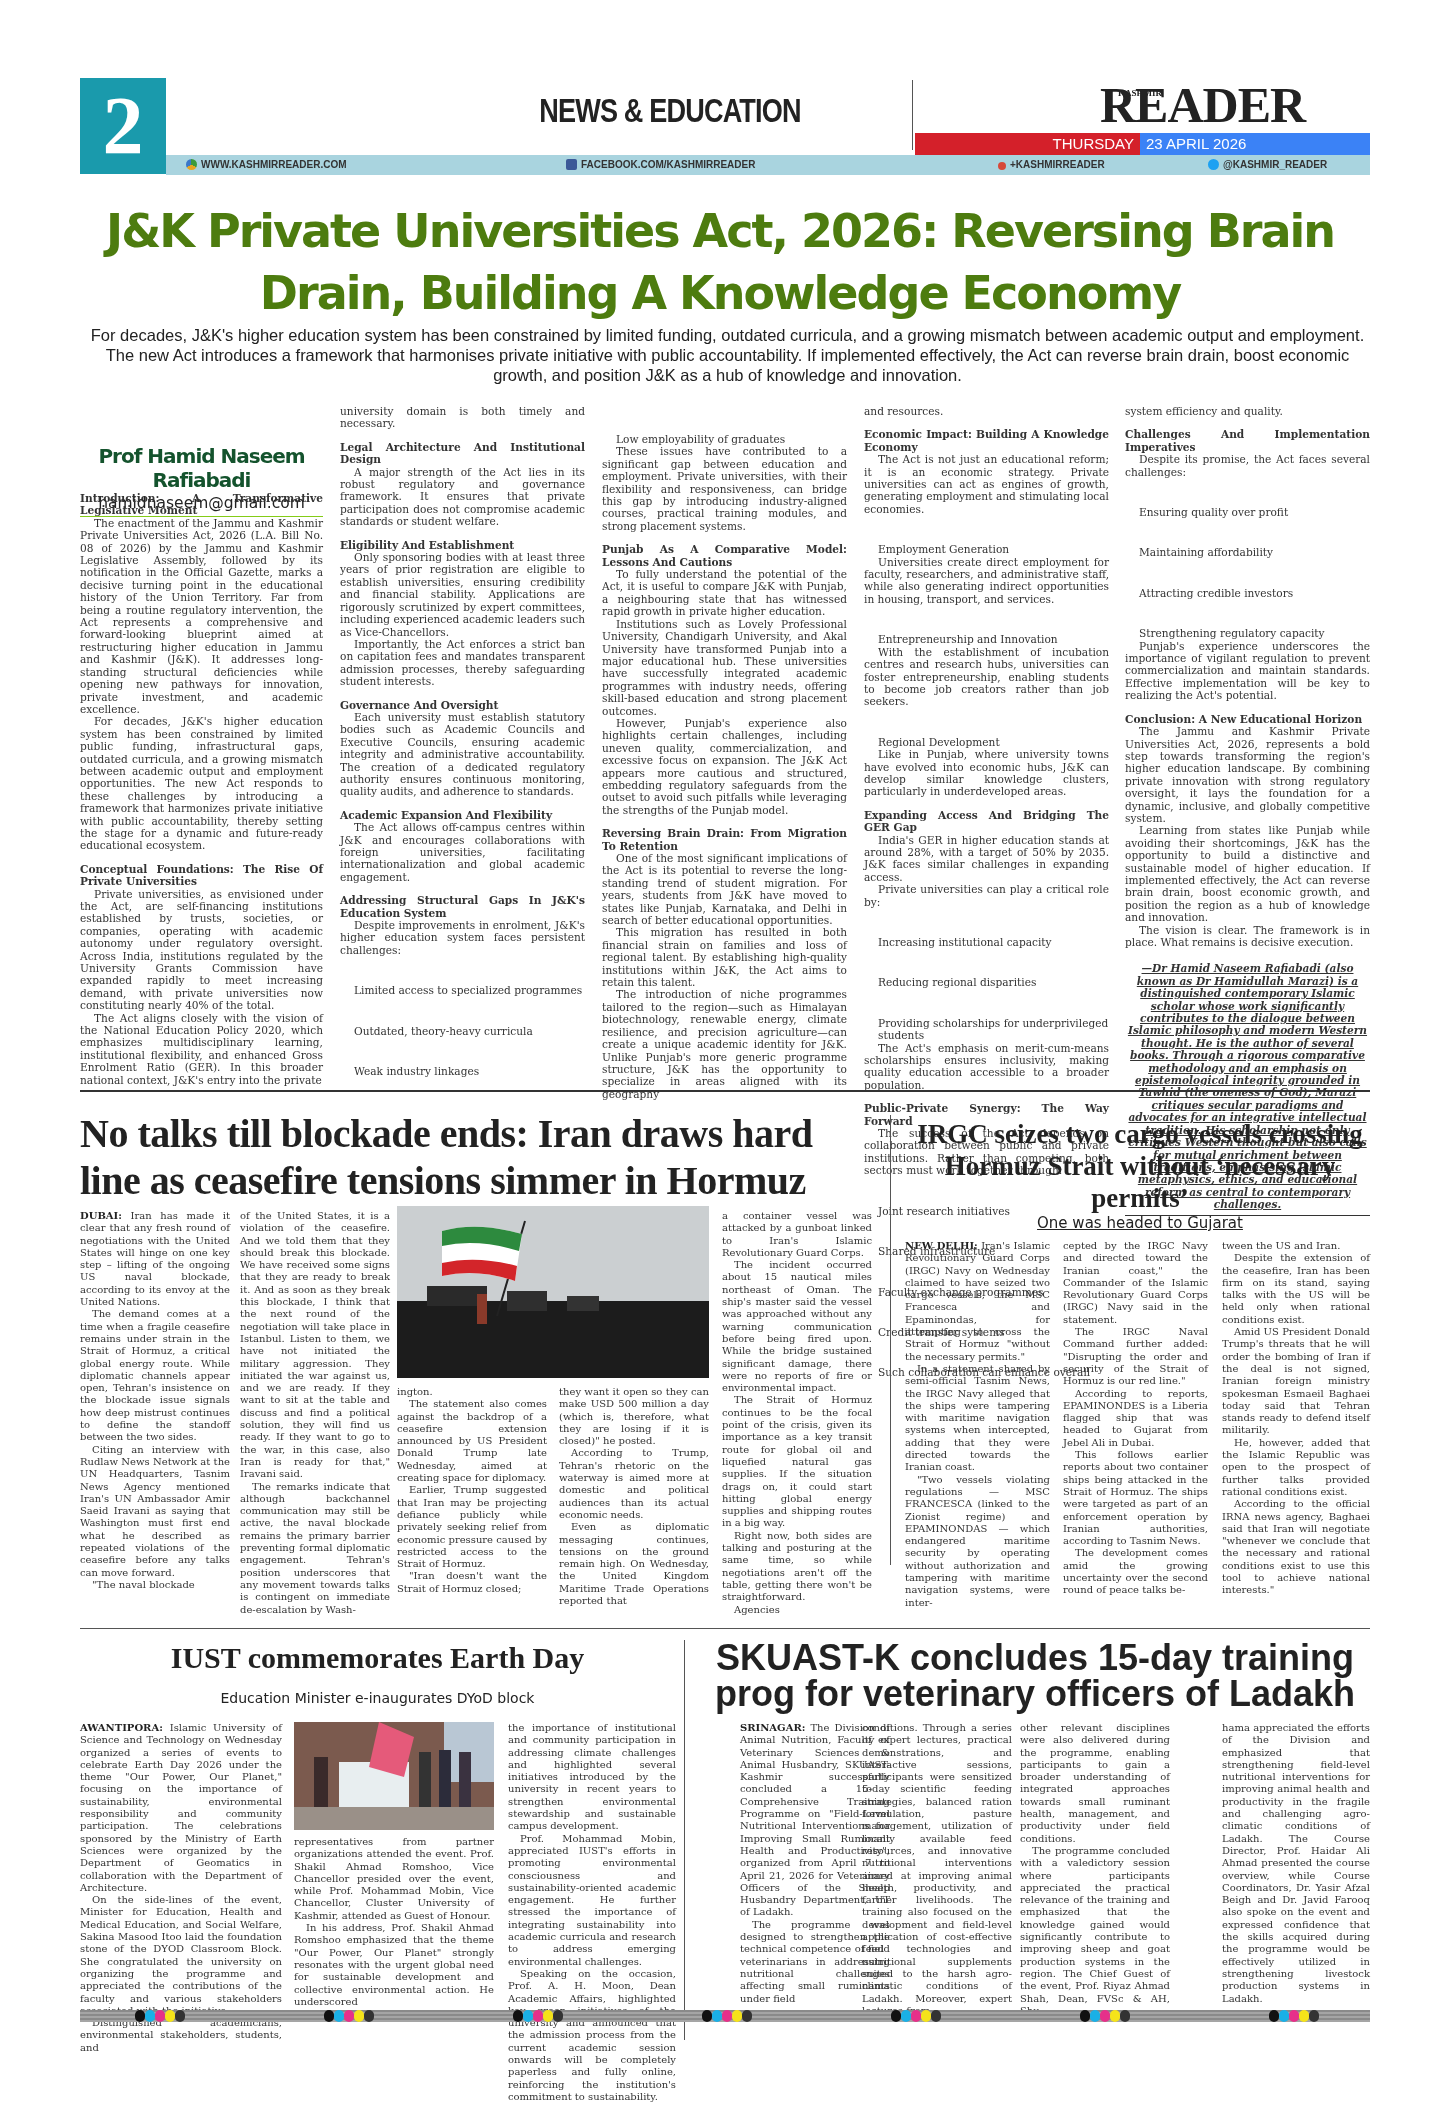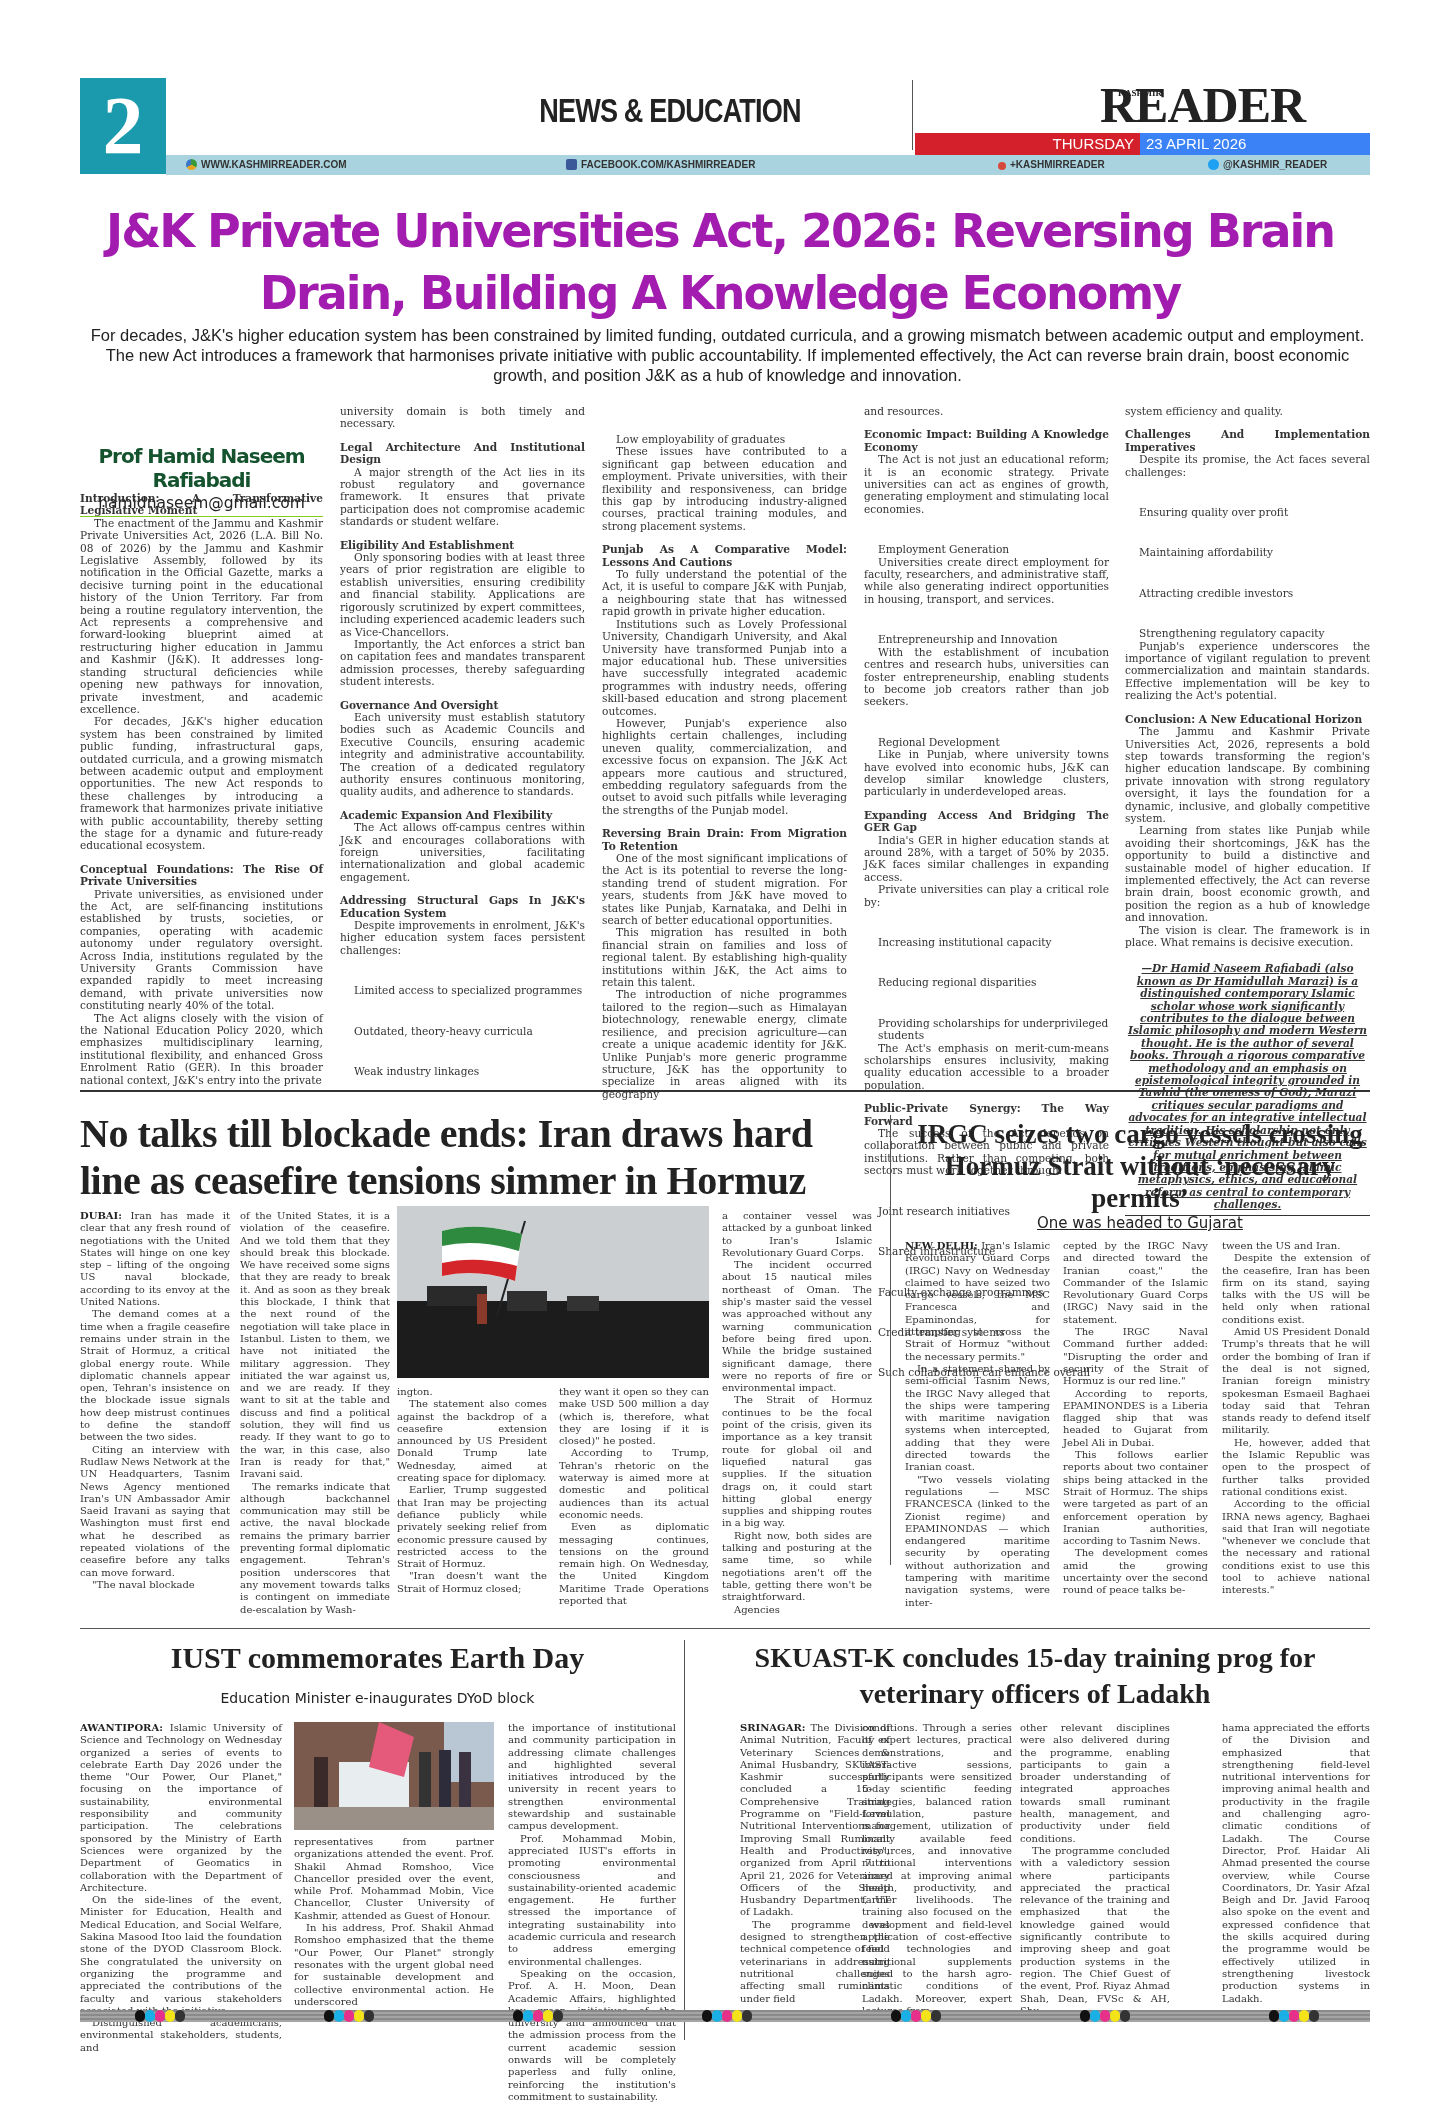--- a/index.html
+++ b/index.html
@@ -15,21 +15,21 @@
   #logo .reader { font-family: "Liberation Serif", serif; font-weight: bold; font-size: 50px; letter-spacing: -1px; color: #222; position: absolute; left: 100px; top: -2px; line-height: 50px; }
   #logo .rule { position: absolute; left: 100px; top: 54px; width: 270px; height: 2px; background: #333; }
   #dateband { left: 915px; top: 133px; width: 455px; height: 22px; }
   #dateband .day { position: absolute; left: 0; top: 0; width: 225px; height: 40px; background: #d4202a; color: #fff; text-align: right; padding-right: 6px; font-family: "Liberation Sans", sans-serif; font-size: 15px; line-height: 22px; }
   #dateband .date { position: absolute; left: 225px; top: 0; width: 230px; height: 22px; background: #3b82f6; color: #fff; padding-left: 6px; font-family: "Liberation Sans", sans-serif; font-size: 15px; line-height: 22px; }
   #socialbar { left: 166px; top: 155px; width: 1204px; height: 20px; background: #a9d4df; font-family: "Liberation Sans", sans-serif; font-size: 10px; font-weight: bold; color: #333; }
   #socialbar span.item { position: absolute; top: 4px; }
   .ico { display: inline-block; width: 11px; height: 11px; border-radius: 50%; vertical-align: -2px; margin-right: 4px; }
 
   
-  #headline { left: 100px; top: 200px; width: 1240px; text-align: center; font-family: "DejaVu Sans", sans-serif; font-weight: bold; font-size: 46px; line-height: 62px; letter-spacing: -2px; color: #a21caf; }
+  #headline { left: 100px; top: 200px; width: 1240px; text-align: center; font-family: "DejaVu Sans", sans-serif; font-weight: bold; font-size: 46px; line-height: 62px; letter-spacing: -2px; color: #4d7c0f; }
   #standfirst { left: 85px; top: 325px; width: 1285px; text-align: center; font-family: "Liberation Sans", sans-serif; font-size: 16.5px; line-height: 20px; color: #222; }
 
   
   .col { position: absolute; font-size: 10.6px; line-height: 12.4px; text-align: justify; color: #333; hyphens: auto; }
   .col p { text-indent: 14px; }
   .col p.noind { text-indent: 0; }
   .col h4 { font-size: 10.6px; font-weight: bold; margin-top: 11px; line-height: 12.4px; text-align: justify; }
   .col h4:first-child { margin-top: 0; }
   .col .li { padding-left: 14px; text-align: left; margin-top: 28px; }
   #byline { left: 80px; top: 412px; width: 243px; text-align: center; }
@@ -47,21 +47,21 @@
   .ncol p { text-indent: 12px; }
   .ncol p.noind { text-indent: 0; }
   .ncol b { font-weight: bold; color: #222; }
   #photo-iran { left: 397px; top: 1206px; width: 312px; height: 172px; background: linear-gradient(#cfd3d4 0%, #c4c8ca 55%, #2a2a2a 56%, #1b1b1b 100%); overflow: hidden; }
   #rule2 { left: 80px; top: 1628px; width: 1290px; height: 1px; background: #555; }
 
   
   #iust-head { left: 80px; top: 1640px; width: 595px; text-align: center; font-family: "Liberation Serif", serif; font-weight: bold; font-size: 30px; line-height: 36px; color: #222; }
   #iust-sub { left: 80px; top: 1690px; width: 595px; text-align: center; font-family: "DejaVu Sans", sans-serif; font-size: 14px; color: #222; }
   #vdiv3 { left: 684px; top: 1640px; width: 1px; height: 400px; background: #555; }
-  #skuast-head { left: 700px; top: 1640px; width: 670px; text-align: center; font-family: Liberation Serif, serif; font-weight: bold; font-size: 28px; line-height: 36px; color: #222; }
+  #skuast-head { left: 700px; top: 1640px; width: 670px; text-align: center; font-family: Liberation Sans, sans-serif; font-weight: bold; font-size: 36px; line-height: 36px; color: #222; }
   #photo-iust { left: 294px; top: 1722px; width: 200px; height: 108px; background: linear-gradient(135deg, #7a4a3a 0%, #5a3d38 40%, #8a8a8e 70%, #b7c3cf 100%); overflow: hidden; }
 
   
   #colorbar { left: 80px; top: 2010px; width: 1290px; height: 12px; background: repeating-linear-gradient(#8a8a8a 0 2px, #a5a5a5 2px 4px); }
   .reg { position: absolute; top: 0; height: 12px; display: flex; }
   .reg i { display: block; width: 10px; height: 12px; border-radius: 5px; }
 </style>
 </head>
 <body>
 

